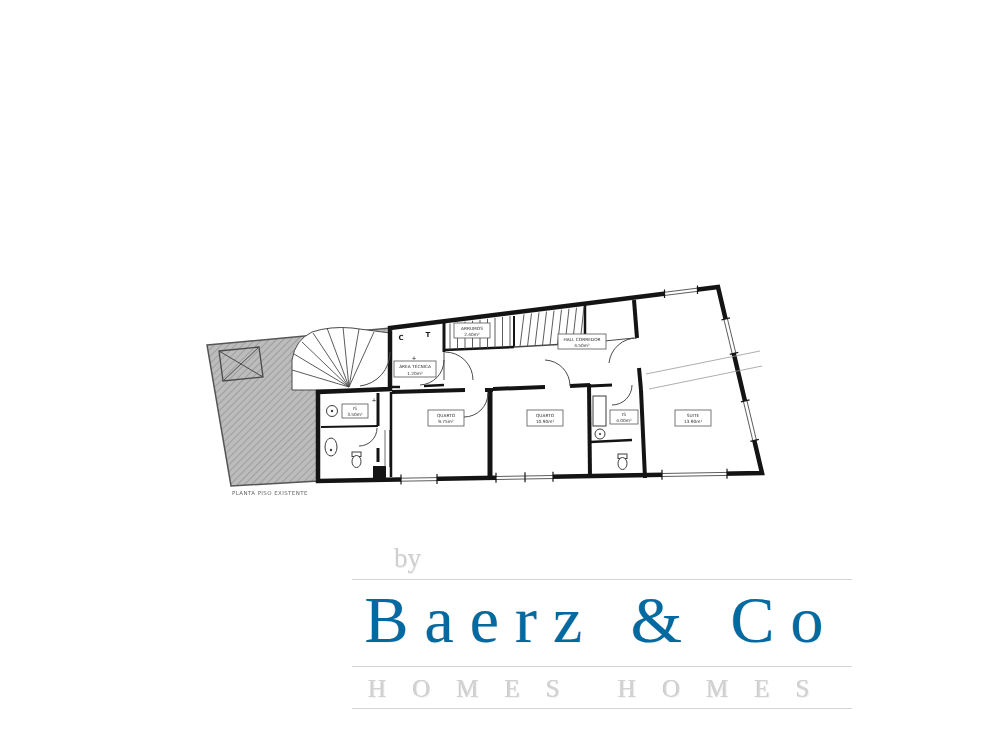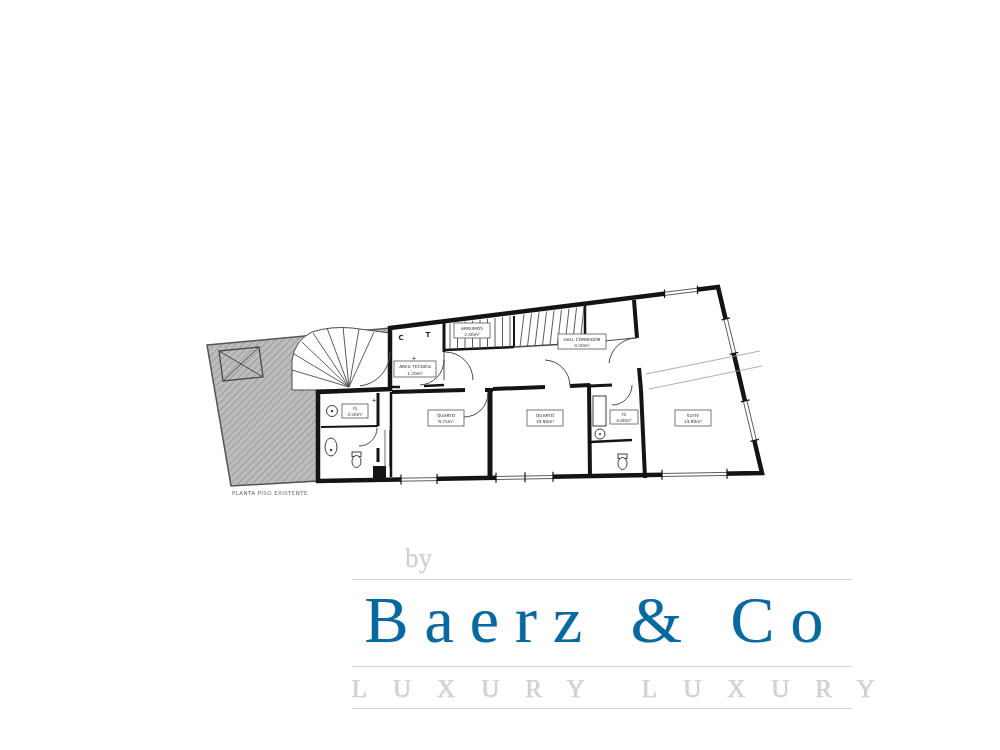--- a/index.html
+++ b/index.html
@@ -3,21 +3,21 @@
 <meta charset="utf-8">
 <style>
   html,body{margin:0;padding:0;background:#ffffff;}
   .canvas{position:relative;width:1000px;height:750px;background:#ffffff;overflow:hidden;
           font-family:"Liberation Sans",sans-serif;}
   .plan-svg{position:absolute;left:0;top:0;width:1000px;height:750px;}
 
   
   .wm{position:absolute;left:352px;top:545px;width:500px;color:#d6d6d6;
       font-family:"Liberation Serif",serif;}
-  .wm-by{font-size:27px;line-height:1;margin-left:53px;color:#cfcfcf;
+  .wm-by{font-size:27px;line-height:1;margin-left:42px;color:#cfcfcf;
          text-shadow:0.5px 0.5px 0 #efefef;}
   .wm-rule{border-top:1px solid #d4d4d4;margin-top:7px;}
   .wm-brand{font-size:66px;line-height:1.2;text-align:center;letter-spacing:16px;
             color:#0369a1;white-space:nowrap;
             text-shadow:1px 1px 0 #f3f3f3, -0.5px -0.5px 0 #c2c2c2;}
   .wm-tagline{font-size:25px;line-height:1;text-align:center;letter-spacing:26px;
               margin-top:9px;color:#d2d2d2;white-space:nowrap;
               text-shadow:1px 1px 0 #f3f3f3, -0.5px -0.5px 0 #c6c6c6;}
 
   
@@ -264,17 +264,17 @@
     </g>
 
     <text x="232" y="495" class="caption-txt">PLANTA PISO EXISTENTE</text>
   </svg>
 
   <div class="wm">
     <div class="wm-by">by</div>
     <div class="wm-rule"></div>
     <div class="wm-brand">Baerz &amp; Co</div>
     <div class="wm-rule"></div>
-    <div class="wm-tagline">LUXURY LUXURY</div>
+    <div class="wm-tagline">HOMES HOMES</div>
     <div class="wm-rule"></div>
   </div>
 
 </div>
 
 </body></html>

